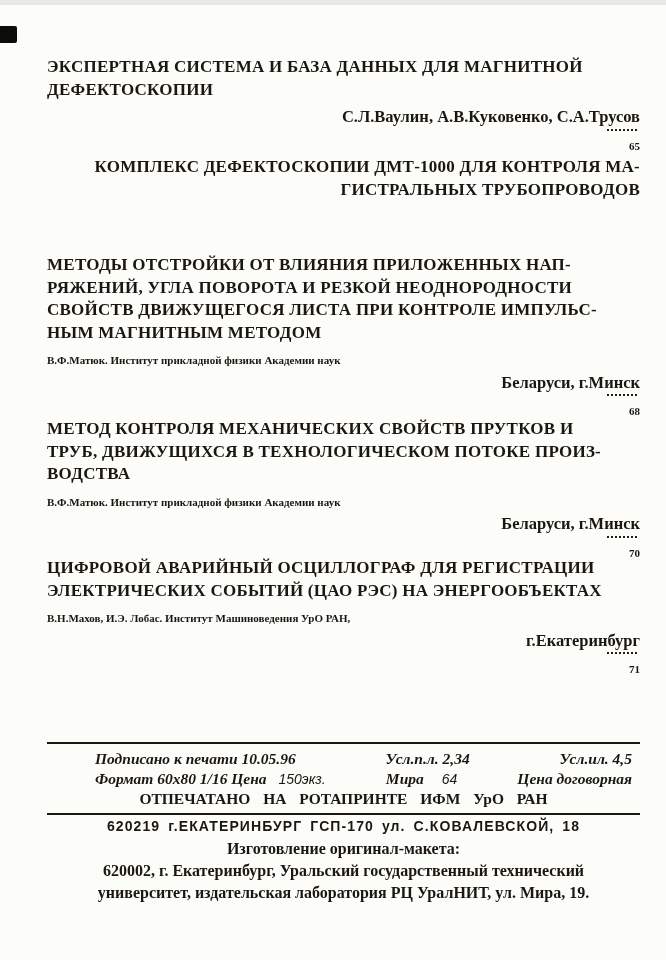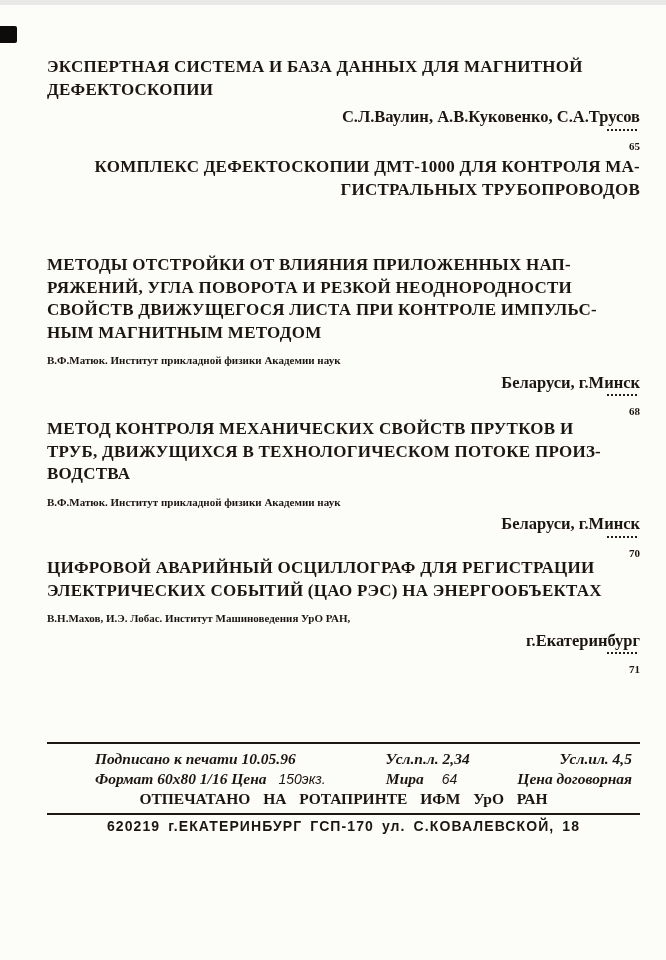--- a/index.html
+++ b/index.html
@@ -116,13 +116,18 @@
         <span>Мира</span>
         <span class="typed lite ord-val">64</span>
       </span>
       <span>Цена договорная</span>
     </div>
     <div class="printed">ОТПЕЧАТАНО НА РОТАПРИНТЕ ИФМ УрО РАН</div>
     <div class="rule"></div>
     <div class="addr typed">620219 г.ЕКАТЕРИНБУРГ ГСП-170 ул. С.КОВАЛЕВСКОЙ, 18</div>
   </div>
 
+  <div class="production">
+    <div>Изготовление оригинал-макета:</div>
+    <div>620002, г. Екатеринбург, Уральский государственный технический</div>
+    <div>университет, издательская лаборатория РЦ УралНИТ, ул. Мира, 19.</div>
+  </div>
 </div>
 
 </body></html>

